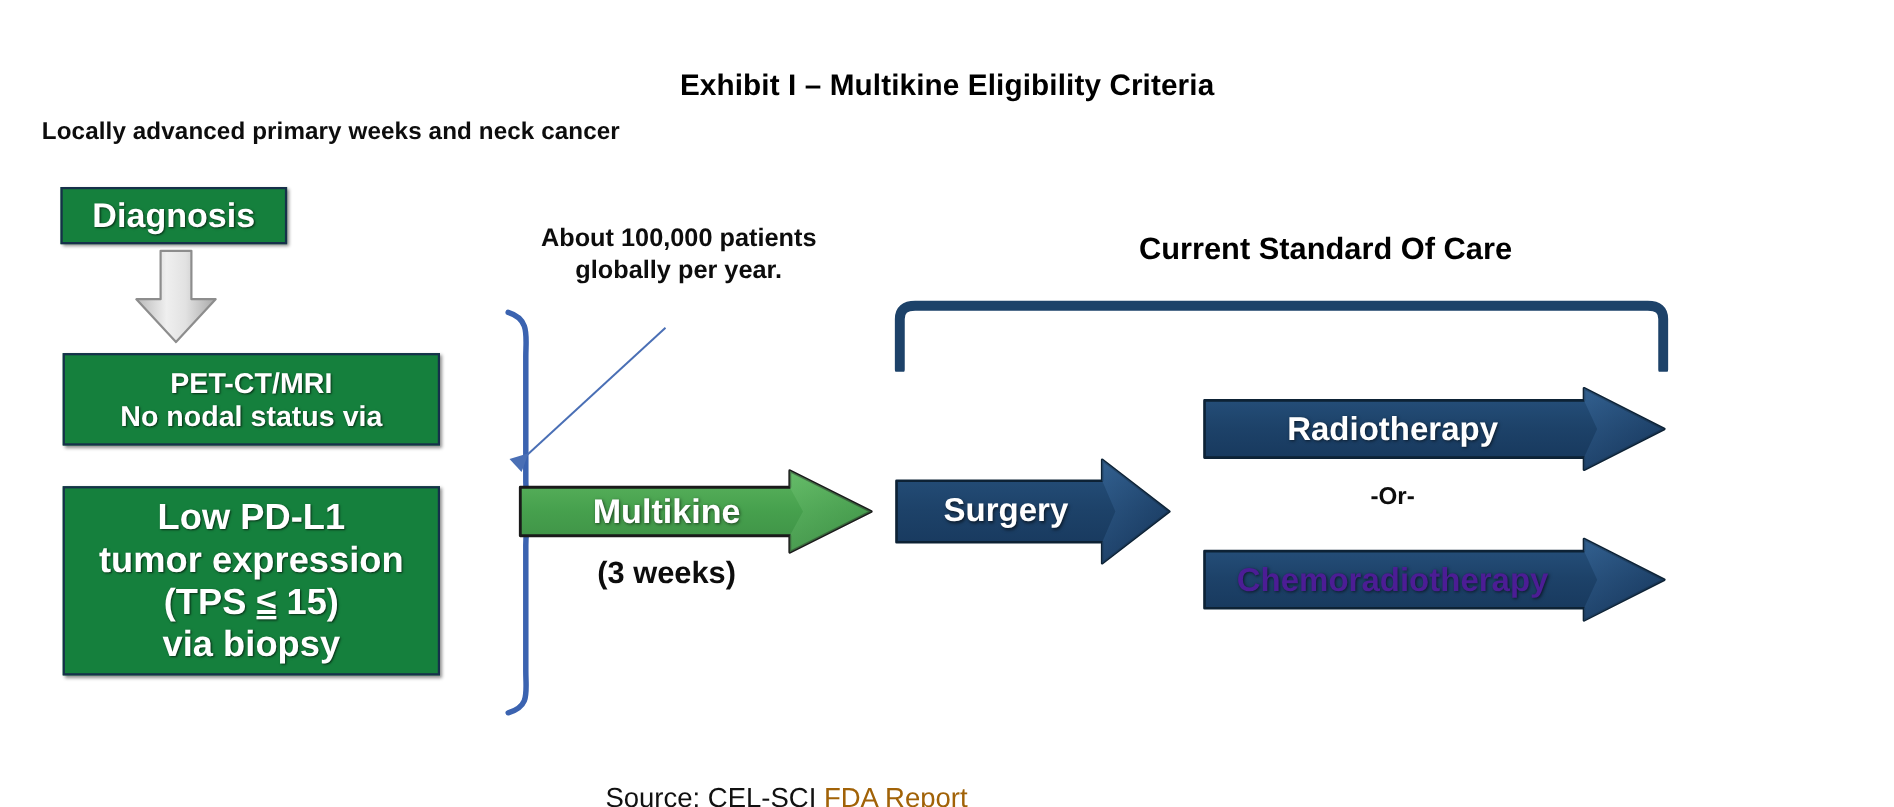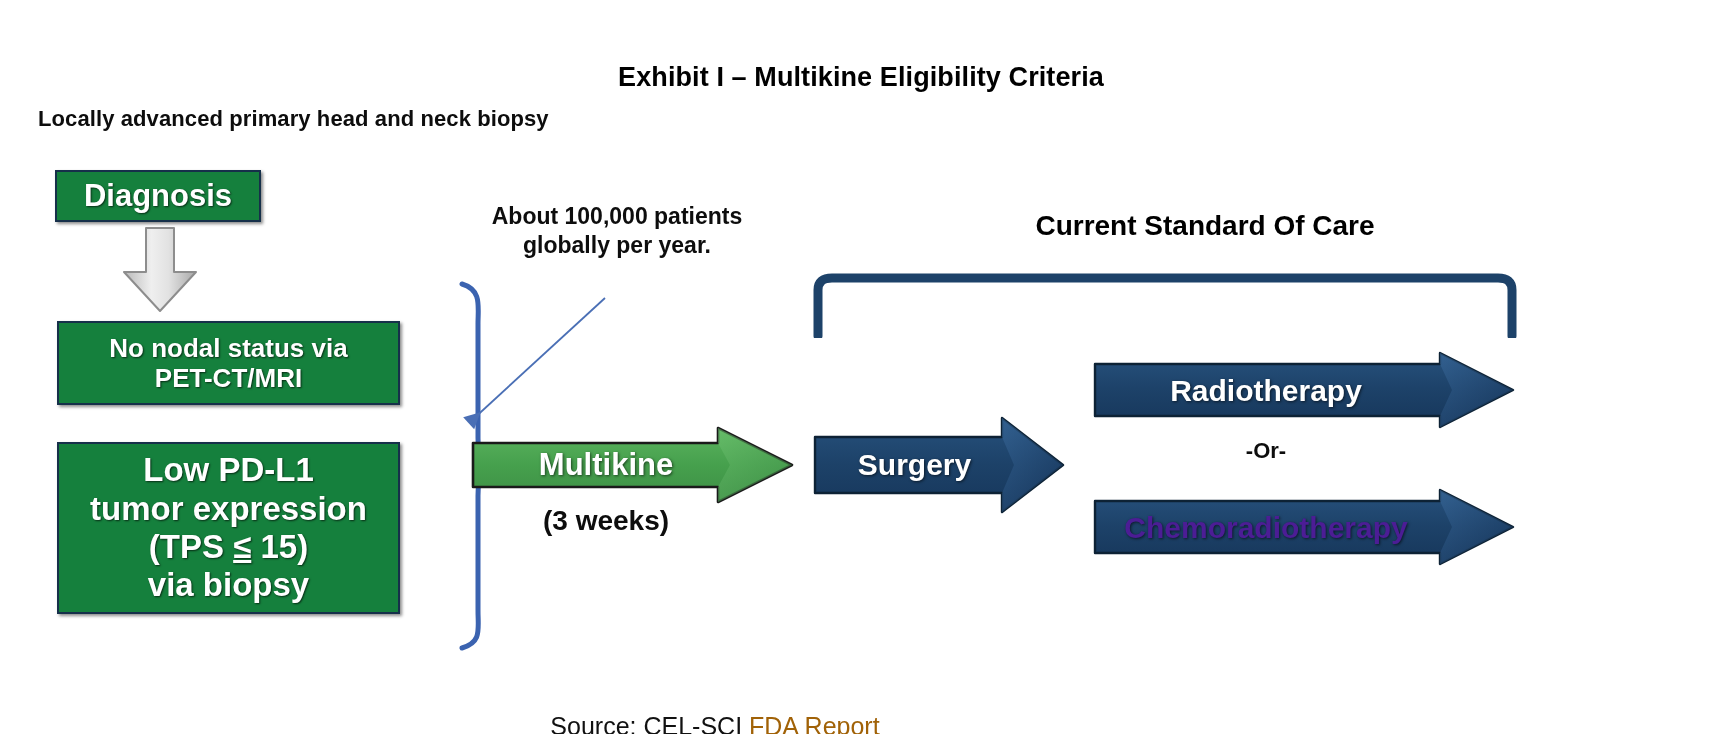--- a/index.html
+++ b/index.html
@@ -119,21 +119,21 @@
     text-align:center;font-size:25px;color:#111;
   }
   .source a{color:#a16207;text-decoration:none;}
 </style>
 </head>
 <body>
 
 <div class="canvas">
 
   <div class="exhibit-title">Exhibit I – Multikine Eligibility Criteria</div>
-  <div class="subtitle">Locally advanced primary head and neck biopsy</div>
+  <div class="subtitle">Locally advanced primary weeks and neck cancer</div>
 
   <div class="nbox" id="box-diagnosis">
     <span>Diagnosis</span>
   </div>
 
   <div class="downarrow">
     <svg width="84" height="88" viewBox="0 0 84 88">
       <defs>
         <linearGradient id="gdown" x1="0" y1="0" x2="1" y2="0">
           <stop offset="0%" stop-color="#b9b9b9"></stop>
@@ -141,22 +141,22 @@
           <stop offset="62%" stop-color="#e2e2e2"></stop>
           <stop offset="100%" stop-color="#a8a8a8"></stop>
         </linearGradient>
       </defs>
       <polygon points="28,2 56,2 56,46 78,46 42,85 6,46 28,46" fill="url(#gdown)" stroke="#8d8d8d" stroke-width="2" stroke-linejoin="round"></polygon>
     </svg>
   </div>
 
   <div class="nbox" id="box-nodal">
     <div>
+      <div>PET-CT/MRI</div>
       <div>No nodal status via</div>
-      <div>PET-CT/MRI</div>
     </div>
   </div>
 
   <div class="nbox" id="box-pdl1">
     <div>
       <div>Low PD-L1</div>
       <div>tumor expression</div>
       <div><span>(TPS </span><span class="uline">≤</span><span> 15)</span></div>
       <div>via biopsy</div>
     </div>

